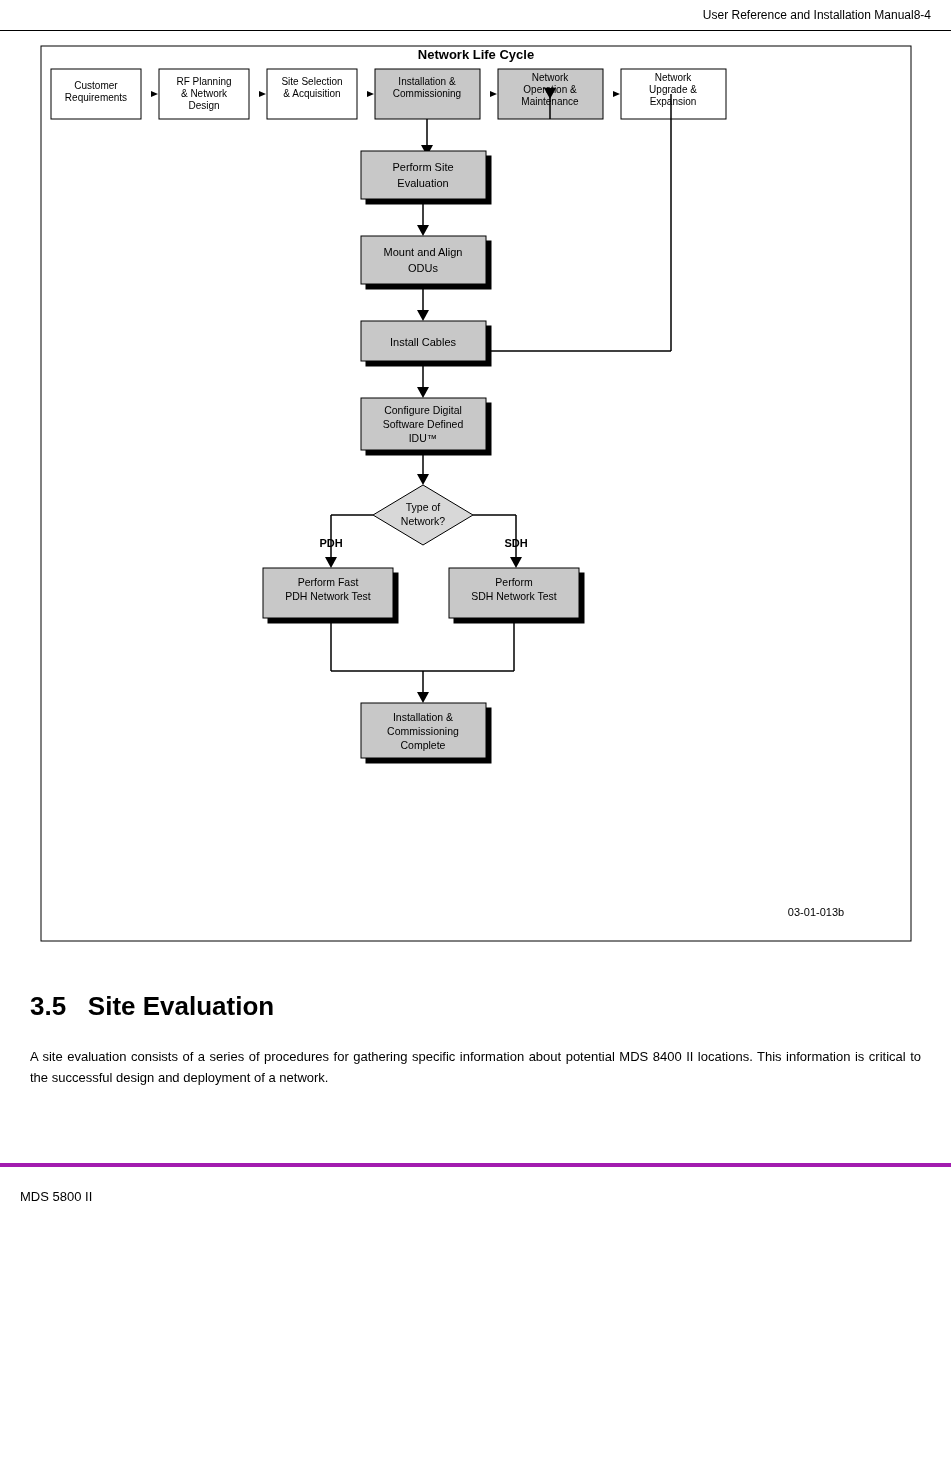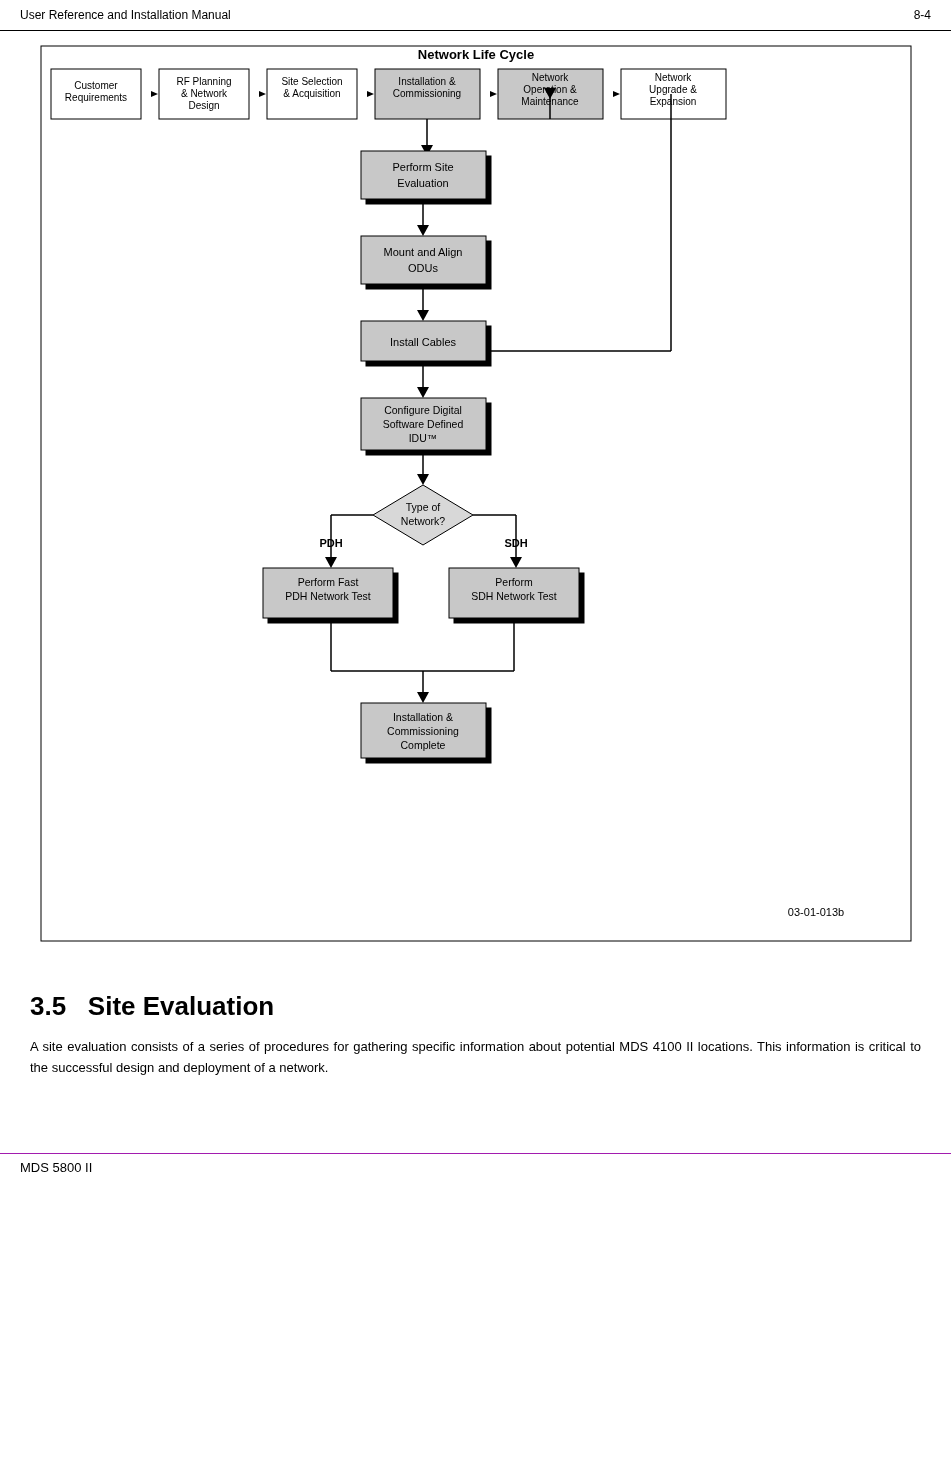--- a/index.html
+++ b/index.html
@@ -8,21 +8,21 @@
       background: #fff;
       color: #000;
       width: 951px;
       min-height: 1465px;
       font-size: 13px;
     }
 
     
     .page-header {
       display: flex;
-      justify-content: space-between;
+      justify-content: flex-end;
       align-items: center;
       padding: 8px 20px;
       border-bottom: 1px solid #000;
       font-size: 12px;
     }
 
     
     .main-content {
       padding: 10px 30px 20px 30px;
     }
@@ -183,31 +183,31 @@
     <line x1="635" y1="53" x2="635" y2="310" stroke="#000" stroke-width="1.5"></line>
     <line x1="450" y1="310" x2="635" y2="310" stroke="#000" stroke-width="1.5"></line>
 
     <polygon points="508,47 514,58 520,47" fill="#000"></polygon>
     <line x1="514" y1="53" x2="514" y2="78" stroke="#000" stroke-width="1.5"></line>
 
     <text x="780" y="875" text-anchor="middle" font-family="Arial" font-size="11">03-01-013b</text>
   </svg>
 
   
-  <div style="margin-top: 30px; ">
+  <div style="margin-top: 30px; margin-bottom: 10px;">
     <span class="section-title">
       <span>3.5</span>
       &nbsp;
       <span>Site Evaluation</span>
     </span>
   </div>
 
   <br>
 
   
-  <p class="body-text">A site evaluation consists of a series of procedures for gathering specific information about potential MDS 4100 II locations.  This information is critical to the successful design and deployment of a network.</p>
+  <p class="body-text">A site evaluation consists of a series of procedures for gathering specific information about potential MDS 8400 II locations.  This information is critical to the successful design and deployment of a network.</p>
 
 </div>
 
-<div style="display:flex; justify-content:space-between; padding:6px 20px; border-top:1px solid #a21caf; margin-top: 40px;">
+<div style="display:flex; justify-content:space-between; padding:22px 20px; border-top:4px solid #a21caf; margin-top: 40px;">
   <span>MDS 5800 II</span>
   <span>&nbsp;</span>
 </div>
 
 </body></html>

